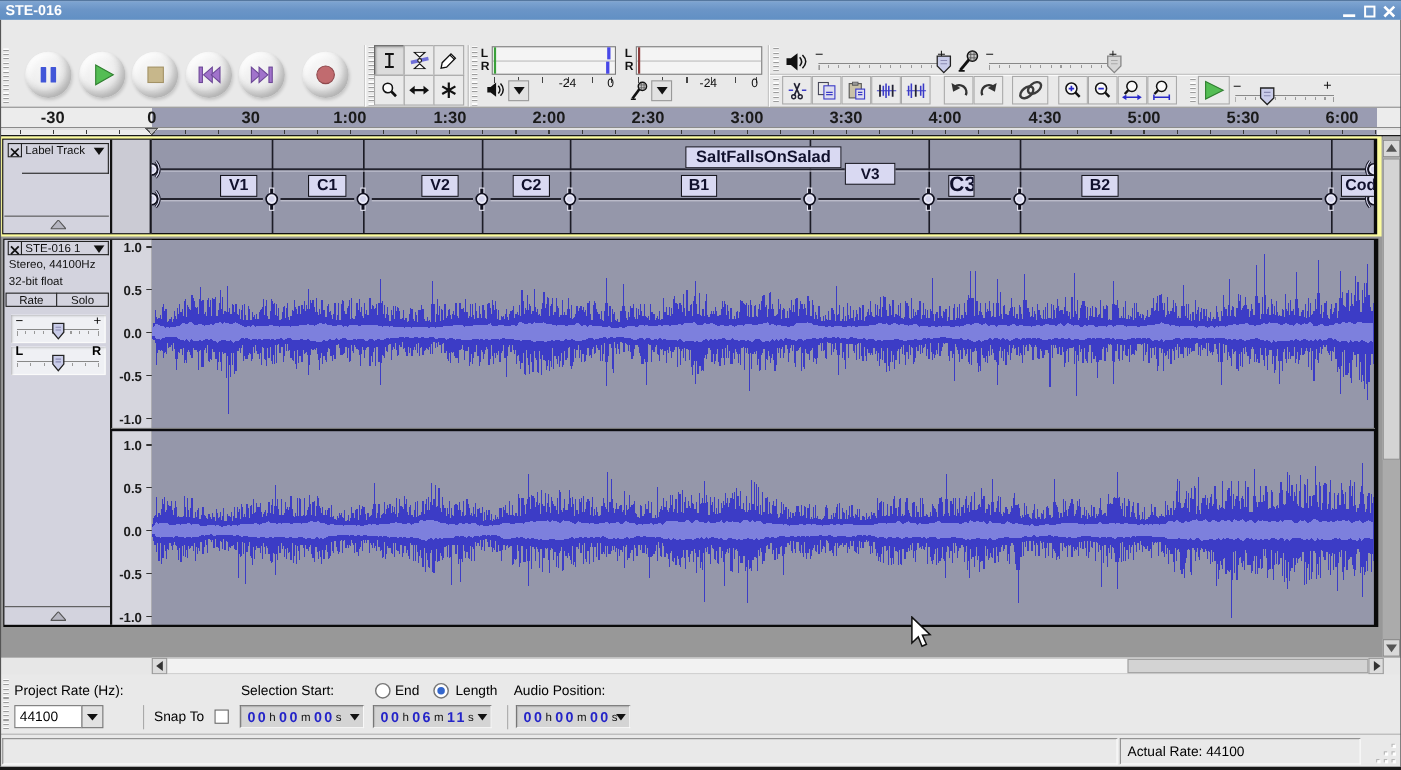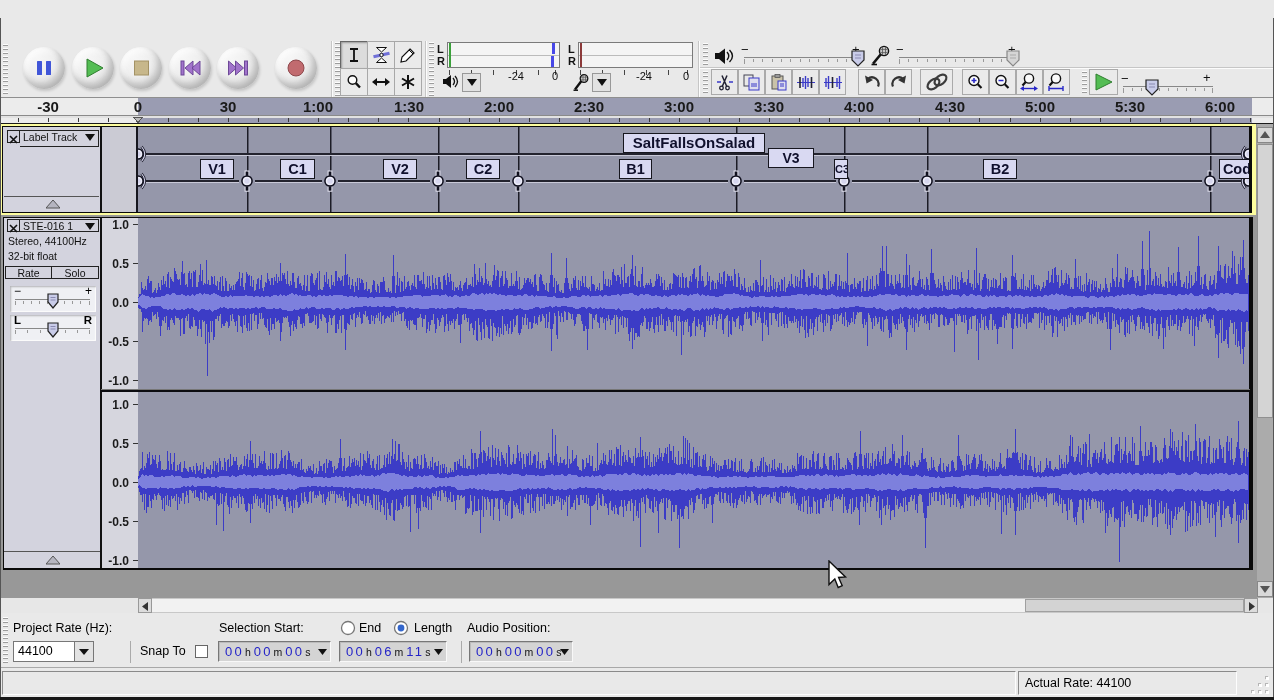--- a/index.html
+++ b/index.html
@@ -37,28 +37,36 @@
   font-size:10.5px;text-align:center;line-height:12px;color:#111}
 .lbox{position:absolute;background:#d9d9f2;border:1.5px solid #16161e;color:#10102c;
   text-align:center;overflow:hidden;white-space:nowrap;font-weight:bold}
 .amp{position:absolute;width:29px;text-align:right;font-size:12px;font-weight:bold;color:#1b1b1b}
 
 #selbar{left:0;top:613px;width:1274px;height:55px;background:#e9e9e9;border-bottom:1px solid #a8a8a8}
 .sl{position:absolute;font-size:12.5px;color:#000}
 .tfield{position:absolute;height:21px;background:#d4d4d4;border:1px solid #888;
   border-top-color:#777;border-left-color:#777;border-bottom-color:#f8f8f8;border-right-color:#f8f8f8;
   box-shadow:inset 1px 1px 0 #bbb;display:flex;align-items:center;padding-left:6px}
-.tfield b{color:#2424c8;font-size:13px;font-weight:normal;letter-spacing:2.2px}
+.tfield b{color:#2424c8;font-size:13px;font-weight:bold;letter-spacing:2.2px}
 .tfield i{color:#111;font-style:normal;font-size:10.5px;margin:0 3px 0 1px}
 #status{left:0;top:668px;width:1274px;height:29px;background:#e9e9e9}
 .sunken{position:absolute;border:1px solid #999;border-top-color:#8a8a8a;border-left-color:#8a8a8a;
   border-bottom-color:#fdfdfd;border-right-color:#fdfdfd;background:#e9e9e9}
 </style></head><body>
 <div id="win">
 
+<div id="title" class="abs">
+      <span class="t">STE-016</span>
+<svg class="abs" style="left:1218px;top:3px" width="54" height="13">
+<rect x="3" y="9" width="11" height="2.5" fill="#fff"></rect>
+<rect x="23" y="2" width="8.5" height="9" fill="none" stroke="#fff" stroke-width="1.8"></rect>
+<path d="M40.5 2 L49.5 11 M49.5 2 L40.5 11" stroke="#fff" stroke-width="2.4"></path>
+</svg>
+    </div>
 
 
 <div id="tbar" class="abs">
 <div class="vsep" style="left:331px;top:1px;height:56px"></div>
 <div class="vsep" style="left:425px;top:1px;height:56px"></div>
 <div class="vsep" style="left:698px;top:1px;height:56px"></div>
 <div class="hsep" style="left:700px;top:27px;width:574px"></div>
 <div class="grip" style="left:3px;top:4px;height:50px"></div>
 <div class="grip" style="left:335px;top:2px;height:54px"></div>
 <div class="grip" style="left:429px;top:2px;height:54px"></div>
@@ -511,31 +519,31 @@
     </svg>
 <div class="abs" style="left:138px;top:127px;width:1111px;height:85px;overflow:hidden">
  <div style="position:relative;left:-138px;top:-127px;width:1249px;height:212px">
  <div class="lbox" style="left:623px;top:133px;width:142px;height:20px;font-size:15.0px;line-height:18px;font-weight:bold">SaltFallsOnSalad</div>
         <div class="lbox" style="left:200px;top:159px;width:34px;height:20px;font-size:14.5px;line-height:18px">V1</div>
         <div class="lbox" style="left:280px;top:159px;width:35px;height:20px;font-size:14.5px;line-height:18px">C1</div>
         <div class="lbox" style="left:383px;top:159px;width:34px;height:20px;font-size:14.5px;line-height:18px">V2</div>
         <div class="lbox" style="left:466px;top:159px;width:34px;height:20px;font-size:14.5px;line-height:18px">C2</div>
         <div class="lbox" style="left:619px;top:159px;width:33px;height:20px;font-size:14.5px;line-height:18px">B1</div>
         <div class="lbox" style="left:768px;top:148px;width:46px;height:20px;font-size:14px;line-height:18px">V3</div>
-        <div class="lbox" style="left:834px;top:159px;width:14px;height:20px;font-size:11px;line-height:18px">C3</div>
+        <div class="lbox" style="left:862px;top:159px;width:24px;height:20px;font-size:19px;line-height:18px">C3</div>
         <div class="lbox" style="left:983px;top:159px;width:34px;height:20px;font-size:14.5px;line-height:18px">B2</div>
         <div class="lbox" style="left:1219px;top:159px;width:44px;height:20px;font-size:14.5px;line-height:18px">Coda</div>
  </div>
 </div>
 
 <div class="abs" style="left:7px;top:130px;width:13px;height:13px;border:1px solid #222;background:#d3d3de">
  <svg width="11" height="11">
         <path d="M2 2l7 7M9 2l-7 7" stroke="#111" stroke-width="1.6"></path>
       </svg></div>
-<div class="abs" style="left:20px;top:130px;width:79px;height:17px;border:1px solid #222;border-left:none;background:#d3d3de">
+<div class="abs" style="left:20px;top:130px;width:79px;height:28px;border:1px solid #222;border-left:none;background:#d3d3de">
  <span style="position:absolute;left:3px;top:0;font-size:10.5px;color:#111">Label Track</span>
  <svg style="position:absolute;right:2px;top:3px" width="11" height="8">
         <polygon points="0,0 10,0 5,7" fill="#111"></polygon>
       </svg>
     </div>
 <div class="abs" style="left:4px;top:196px;width:95px;height:14px;border-top:1px solid #555">
  <svg style="position:absolute;left:42px;top:3px" width="14" height="9">
         <polygon points="7,0 14,8 0,8" fill="#b5b5c0" stroke="#555" stroke-width="1"></polygon>
       </svg>
     </div>

